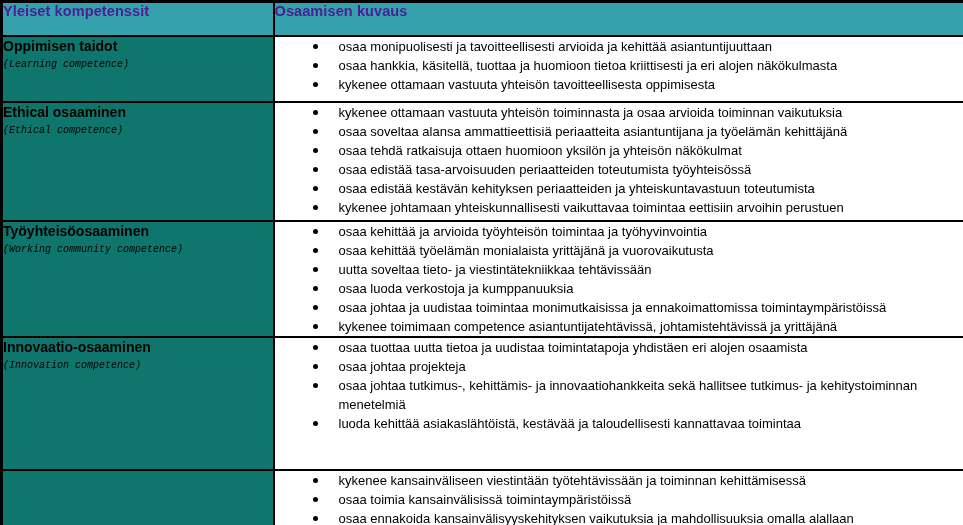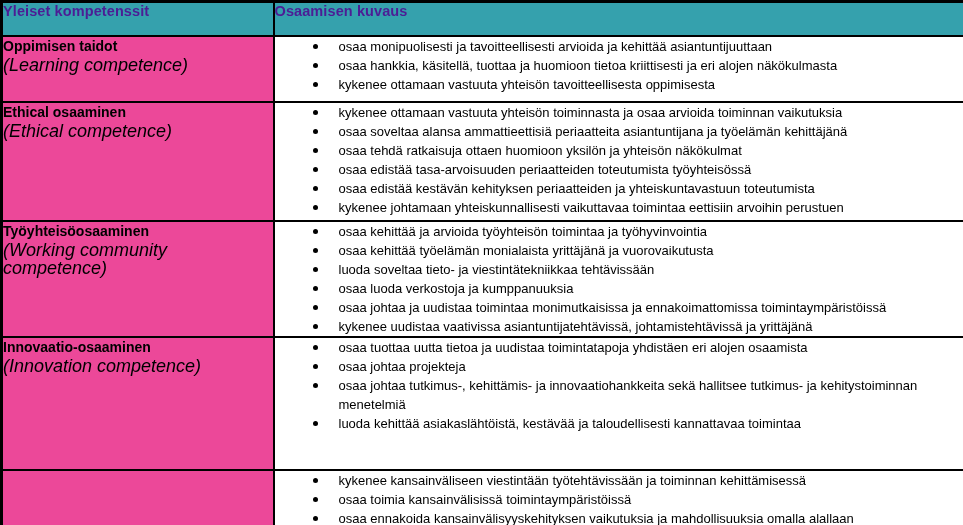--- a/index.html
+++ b/index.html
@@ -40,31 +40,32 @@
     text-align: left;
     font-size: 14.5px;
     font-weight: bold;
     height: 34px;
     padding: 8px 8px 8px 11px;
     letter-spacing: 0.1px;
   }
 
   td.cat-cell {
     padding: 3px 8px 3px 11px;
-    background: #ec4899;
+    background: #0f766e;
   }
   .cat-title {
     font-weight: bold;
     font-size: 14px;
     line-height: 19px;
   }
   .cat-sub {
     font-style: italic;
-    font-size: 18px;
+    font-size: 10px;
     line-height: 18px;
+    font-family: Liberation Mono, monospace;
   }
 
   td.desc-cell {
     padding: 4px 6px 4px 0;
     background: #ffffff;
   }
   ul.bullets {
     margin: 0;
     padding: 0 0 0 36px;
     list-style: none;
@@ -139,24 +140,24 @@
       </tr>
       <tr class="row-3">
         <td class="cat-cell">
           <div class="cat-title">Työyhteisöosaaminen</div>
           <div class="cat-sub">(Working community competence)</div>
         </td>
         <td class="desc-cell">
           <ul class="bullets">
               <li>osaa kehittää ja arvioida työyhteisön toimintaa ja työhyvinvointia</li>
               <li>osaa kehittää työelämän monialaista yrittäjänä ja vuorovaikutusta</li>
-              <li>luoda soveltaa tieto- ja viestintätekniikkaa tehtävissään</li>
+              <li>uutta soveltaa tieto- ja viestintätekniikkaa tehtävissään</li>
               <li>osaa luoda verkostoja ja kumppanuuksia</li>
               <li>osaa johtaa ja uudistaa toimintaa monimutkaisissa ja ennakoimattomissa toimintaympäristöissä</li>
-              <li>kykenee uudistaa vaativissa asiantuntijatehtävissä, johtamistehtävissä ja yrittäjänä</li>
+              <li>kykenee toimimaan competence asiantuntijatehtävissä, johtamistehtävissä ja yrittäjänä</li>
             </ul>
         </td>
       </tr>
       <tr class="row-4">
         <td class="cat-cell">
           <div class="cat-title">Innovaatio-osaaminen</div>
           <div class="cat-sub">(Innovation competence)</div>
         </td>
         <td class="desc-cell">
           <ul class="bullets">

